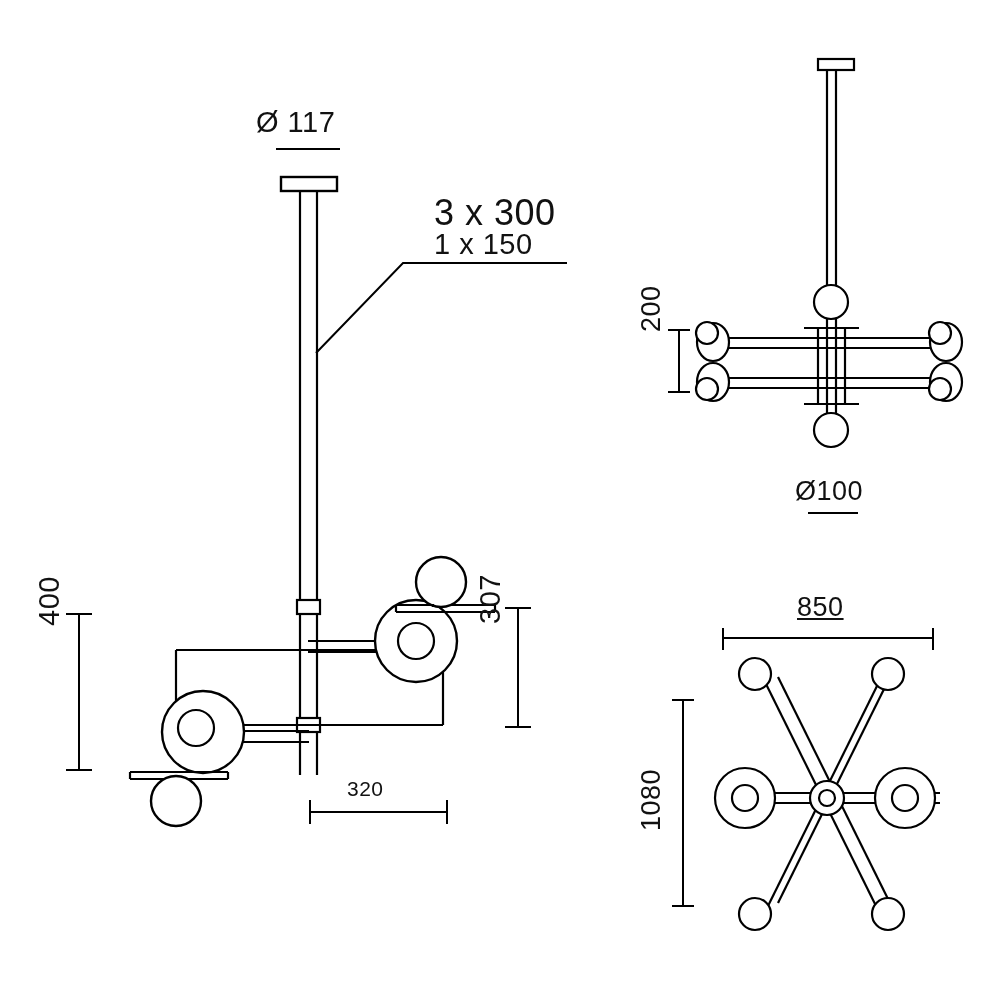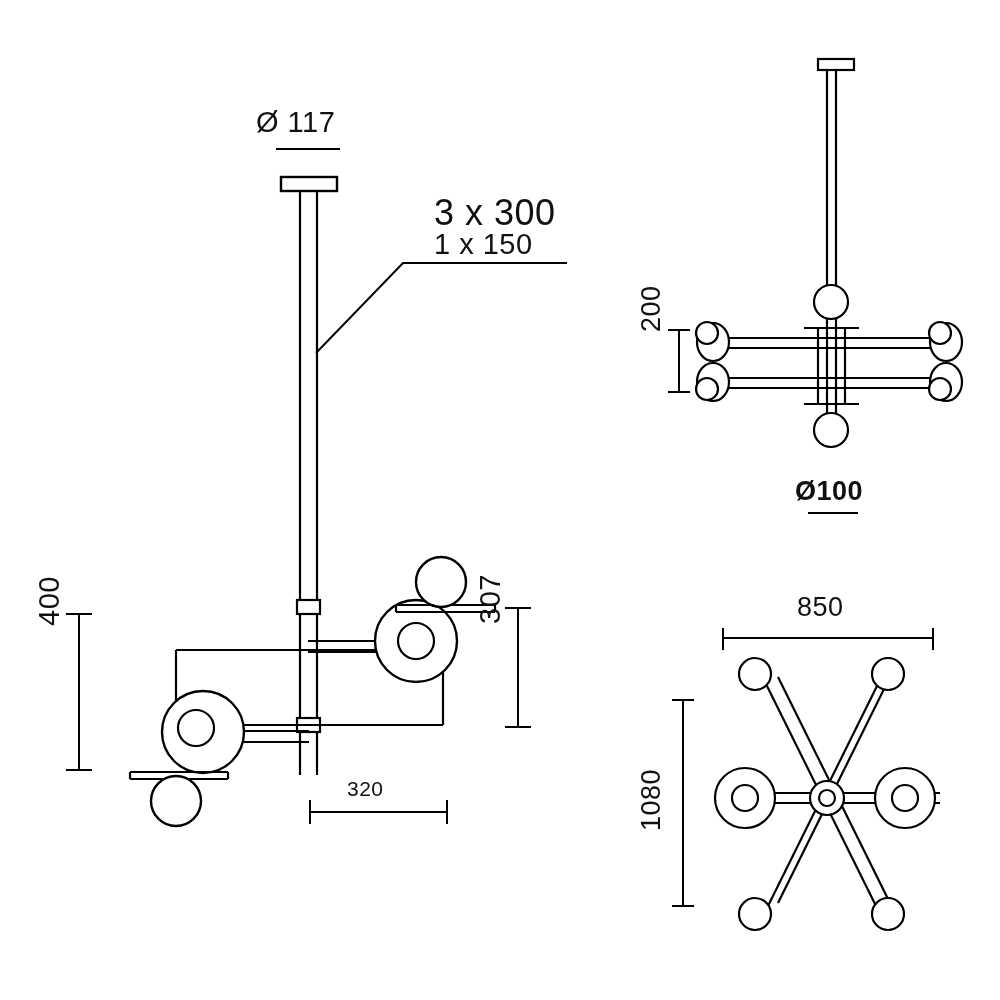--- a/index.html
+++ b/index.html
@@ -73,26 +73,26 @@
     left: 636px;
     top: 332px;
     font-size: 27px;
     transform: rotate(-90deg);
     transform-origin: left top;
   }
   .lbl-d100 {
     left: 795px;
     top: 476px;
     font-size: 27px;
-    font-weight: bold;
   }
   .lbl-850 {
     left: 795px;
     top: 776px;
     font-size: 27px;
+    text-decoration: underline;
     
   }
   .lbl-1080 {
     left: 636px;
     top: 831px;
     font-size: 27px;
     transform: rotate(-90deg);
     transform-origin: left top;
   }
 </style>

